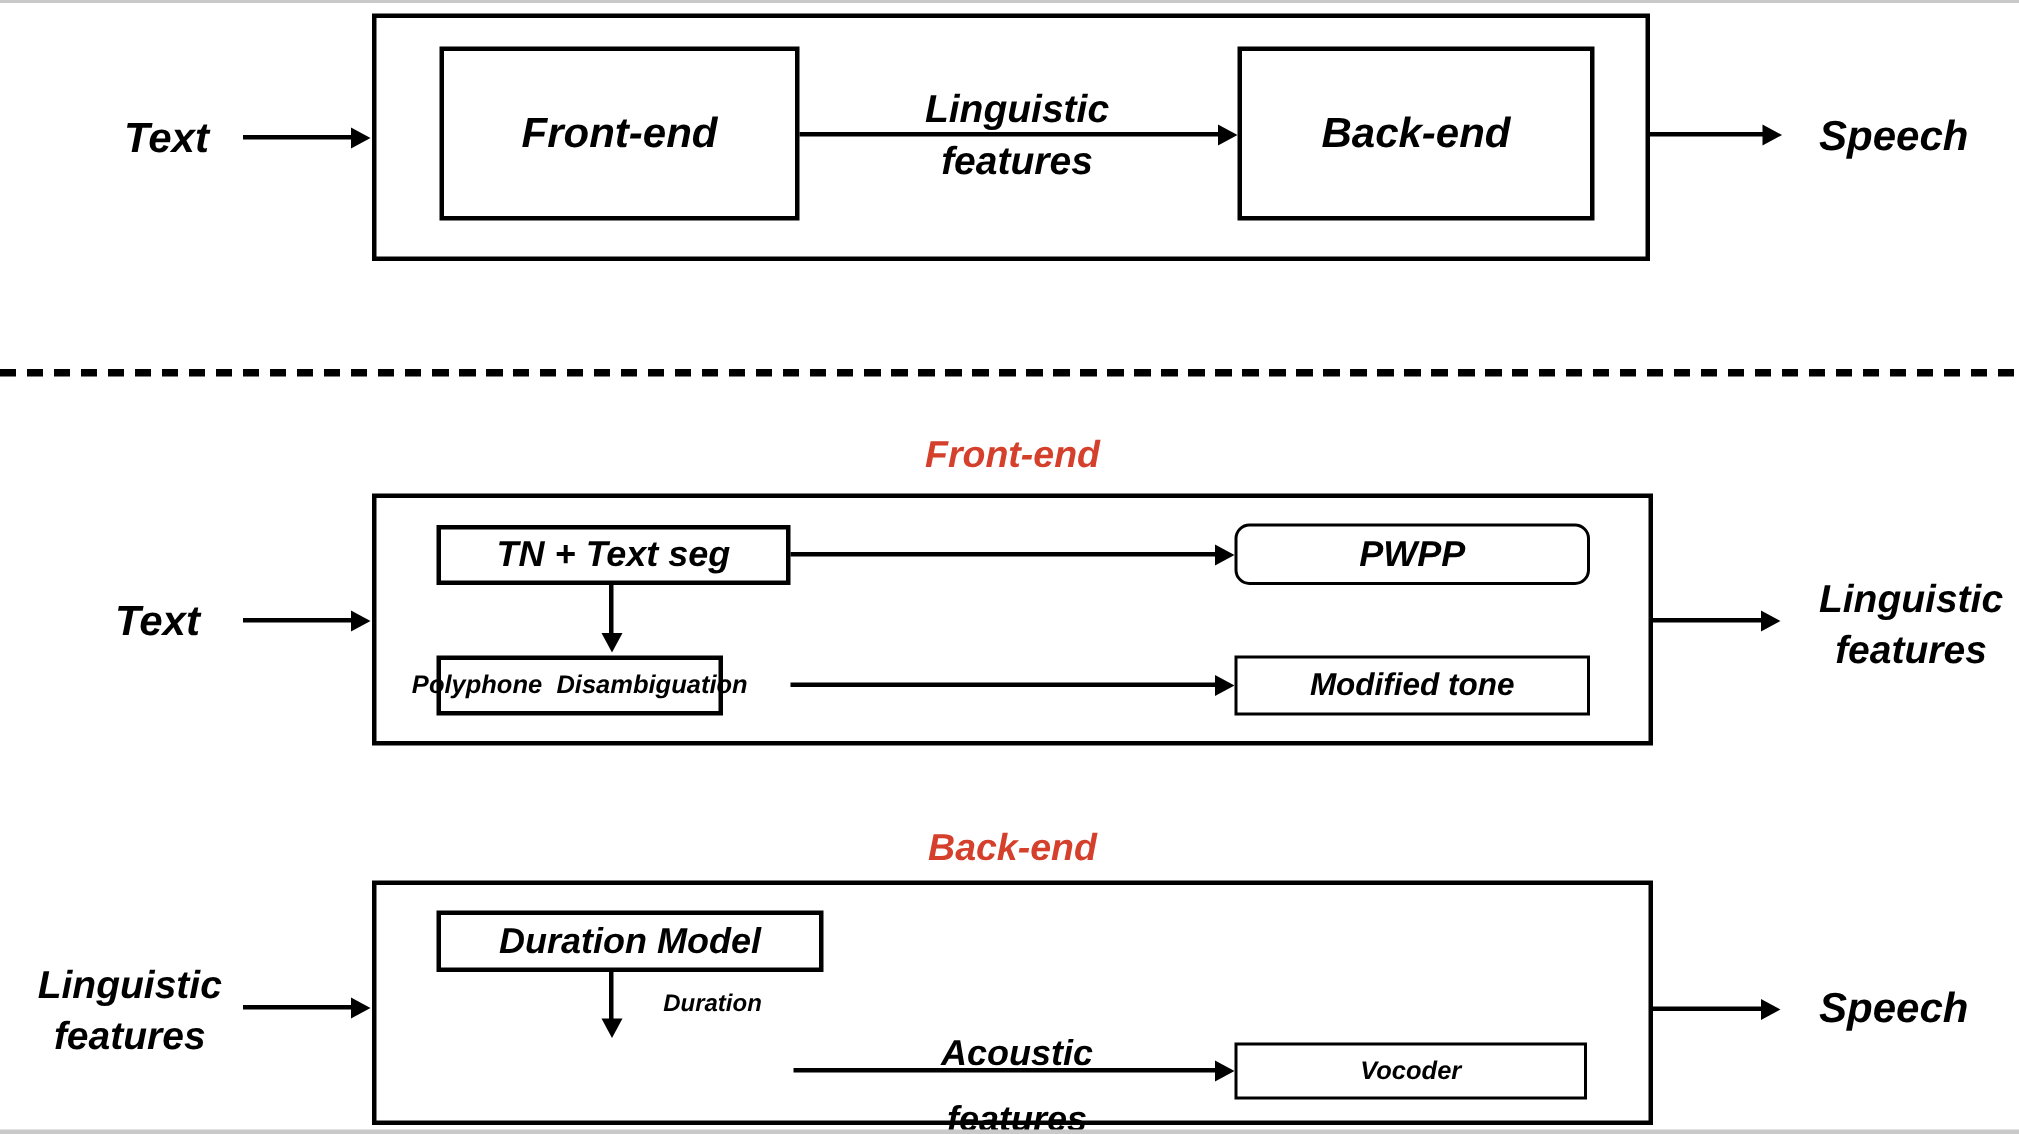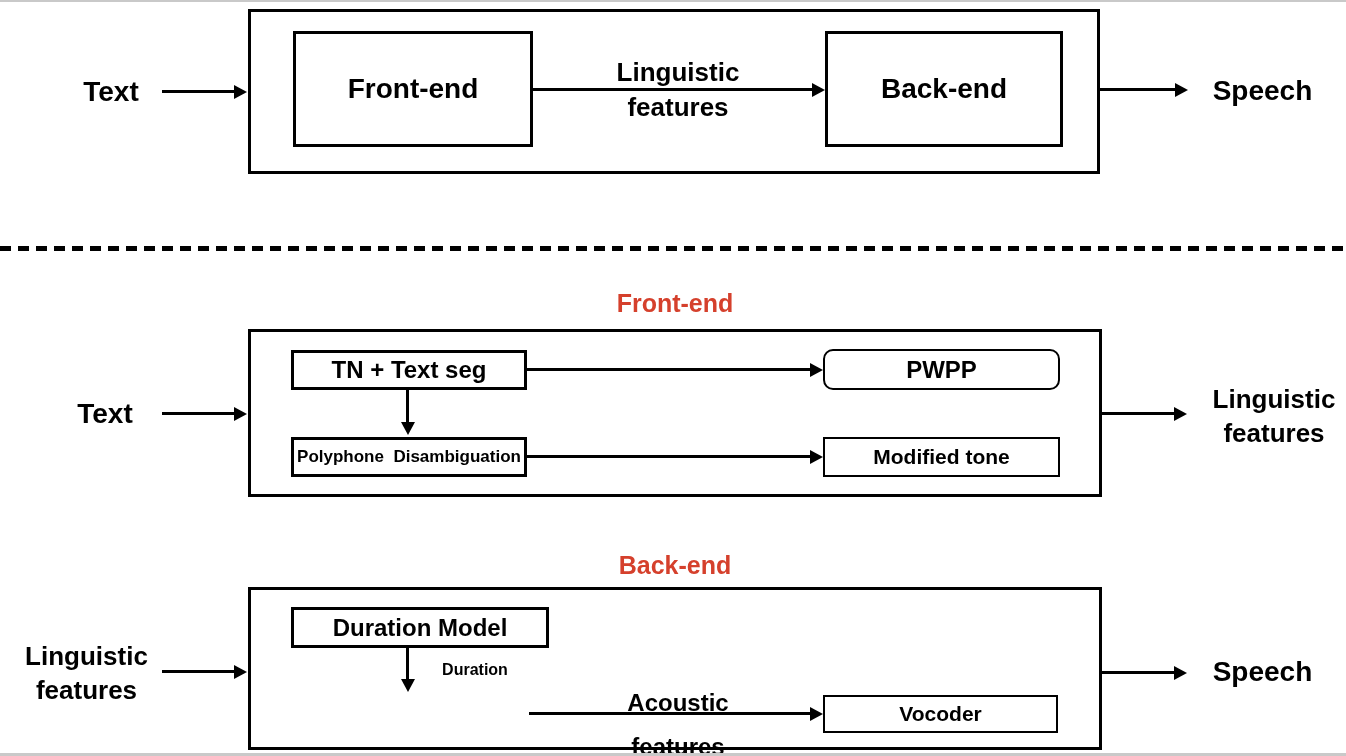--- a/index.html
+++ b/index.html
@@ -7,20 +7,21 @@
   .canvas {
     position: relative;
     width: 1346px;
     height: 756px;
     background: #ffffff;
     font-family: "Liberation Sans", sans-serif;
     color: #000;
     overflow: hidden;
     border-top: 2px solid #c9c9c9;
     border-bottom: 3px solid #c9c9c9;
+    font-style: italic;
   }
   .box {
     position: absolute;
     border: 3px solid #000;
     background: #fff;
     display: flex;
     align-items: center;
     justify-content: center;
     text-align: center;
     font-weight: bold;
@@ -110,21 +111,21 @@
   </div>
 
   <div class="harrow" style="left:527px; top:366px; width:284px;"></div>
 
   <div class="box thin" style="left:823px; top:347px; width:237px; height:41px; font-size:24px;border-radius:10px;">
     <span>PWPP</span>
   </div>
 
   <div class="varrow" style="left:406px; top:388px; height:33px;"></div>
 
-  <div class="box" style="left:291px; top:435px; width:236px; height:40px; font-size:17px;">
+  <div class="box" style="left:291px; top:435px; width:191px; height:40px; font-size:17px;">
     <span class="pre">Polyphone  Disambiguation</span>
   </div>
 
   <div class="harrow" style="left:527px; top:453px; width:284px;"></div>
 
   <div class="box thin" style="left:823px; top:435px; width:237px; height:40px; font-size:21px;align-items:center;">
     <span>Modified tone</span>
   </div>
 
   <div class="harrow" style="left:1102px; top:410px; width:73px;"></div>
@@ -145,21 +146,21 @@
 
   <div class="varrow" style="left:406px; top:646px; height:32px;"></div>
 
   <div class="lbl" style="left:430px; top:659px; width:90px; font-size:16px; text-align:center;">Duration</div>
 
 
   <div class="harrow" style="left:529px; top:710px; width:282px;"></div>
 
   <div class="lbl" style="left:608px; top:679px; width:140px; font-size:24px; line-height:44px;">Acoustic features</div>
 
-  <div class="box thin" style="left:823px; top:693px; width:235px; height:38px; font-size:21px;text-align:right;">
+  <div class="box thin" style="left:823px; top:693px; width:235px; height:38px; font-size:17px;text-align:right;">
     <span>Vocoder</span>
   </div>
 
   <div class="harrow" style="left:1102px; top:669px; width:73px;"></div>
 
   <div class="lbl" style="left:1205px; top:654px; width:115px; font-size:28px;">Speech</div>
 
 </div>
 
 </body></html>

